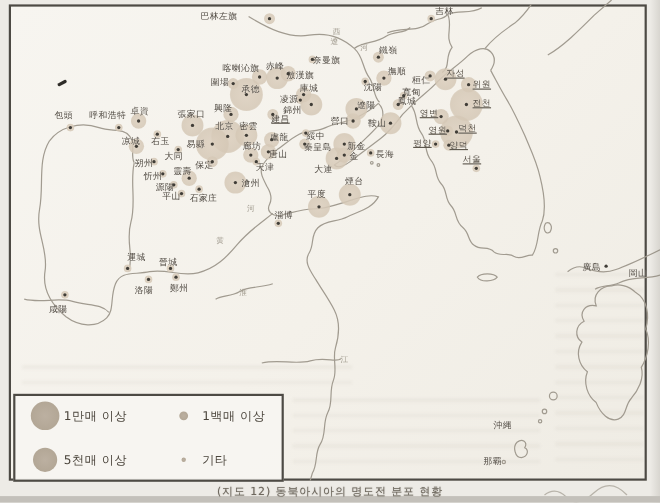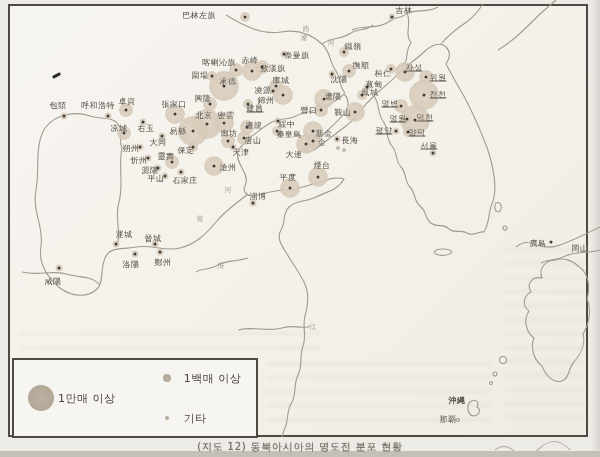--- a/index.html
+++ b/index.html
@@ -311,38 +311,44 @@
     <div class="site-label hangul" style="left: 384px; top: 130px;">평양</div>
     <div class="site-halo" style="left: 408px; top: 132px; width: 10px; height: 10px;"></div>
     <div class="site-dot" style="left: 408px; top: 132px;"></div>
     <div class="site-label hangul" style="left: 417px; top: 132px;">양덕</div>
     <div class="site-halo" style="left: 433px; top: 153px; width: 7px; height: 7px;"></div>
     <div class="site-dot" style="left: 433px; top: 153px;"></div>
     <div class="site-label hangul" style="left: 429px; top: 145px;">서울</div>
     <div class="site-dot" style="left: 551px; top: 242px;"></div>
     <div class="site-label" style="left: 538px; top: 243px;">廣島</div>
     <div class="site-label" style="left: 580px; top: 248px;">岡山</div>
-    <div class="site-label" style="left: 457px; top: 400px; font-weight: bold;">沖縄</div>
+    <div class="site-label" style="left: 457px; top: 387px;">沖縄</div>
     <div class="site-label" style="left: 448px; top: 419px;">那覇</div>
     <div class="geo-label" style="left: 306px; top: 29px;">西</div>
     <div class="geo-label" style="left: 304px; top: 38px;">遼</div>
     <div class="geo-label" style="left: 331px; top: 43px;">河</div>
     <div class="geo-label" style="left: 228px; top: 190px;">河</div>
     <div class="geo-label" style="left: 200px; top: 219px;">黄</div>
     <div class="geo-label" style="left: 221px; top: 266px;">淮</div>
     <div class="geo-label" style="left: 313px; top: 327px;">江</div>
   </div>
 
 <div class="legend-box">
   <div class="legend-col c1">
       <div class="legend-row">
         <span class="legend-circle-cell">
           <span class="legend-circle" style="width: 26px; height: 26px;"></span>
         </span>
         <span class="legend-label">1만매 이상</span>
+      </div>
+      <div class="legend-row">
+        <span class="legend-circle-cell">
+          <span class="legend-circle" style="width: 22px; height: 22px;"></span>
+        </span>
+        <span class="legend-label">5천매 이상</span>
       </div>
     </div>
   <div class="legend-col c2">
       <div class="legend-row">
         <span class="legend-circle-cell">
           <span class="legend-circle" style="width: 8px; height: 8px;"></span>
         </span>
         <span class="legend-label">1백매 이상</span>
       </div>
       <div class="legend-row">

